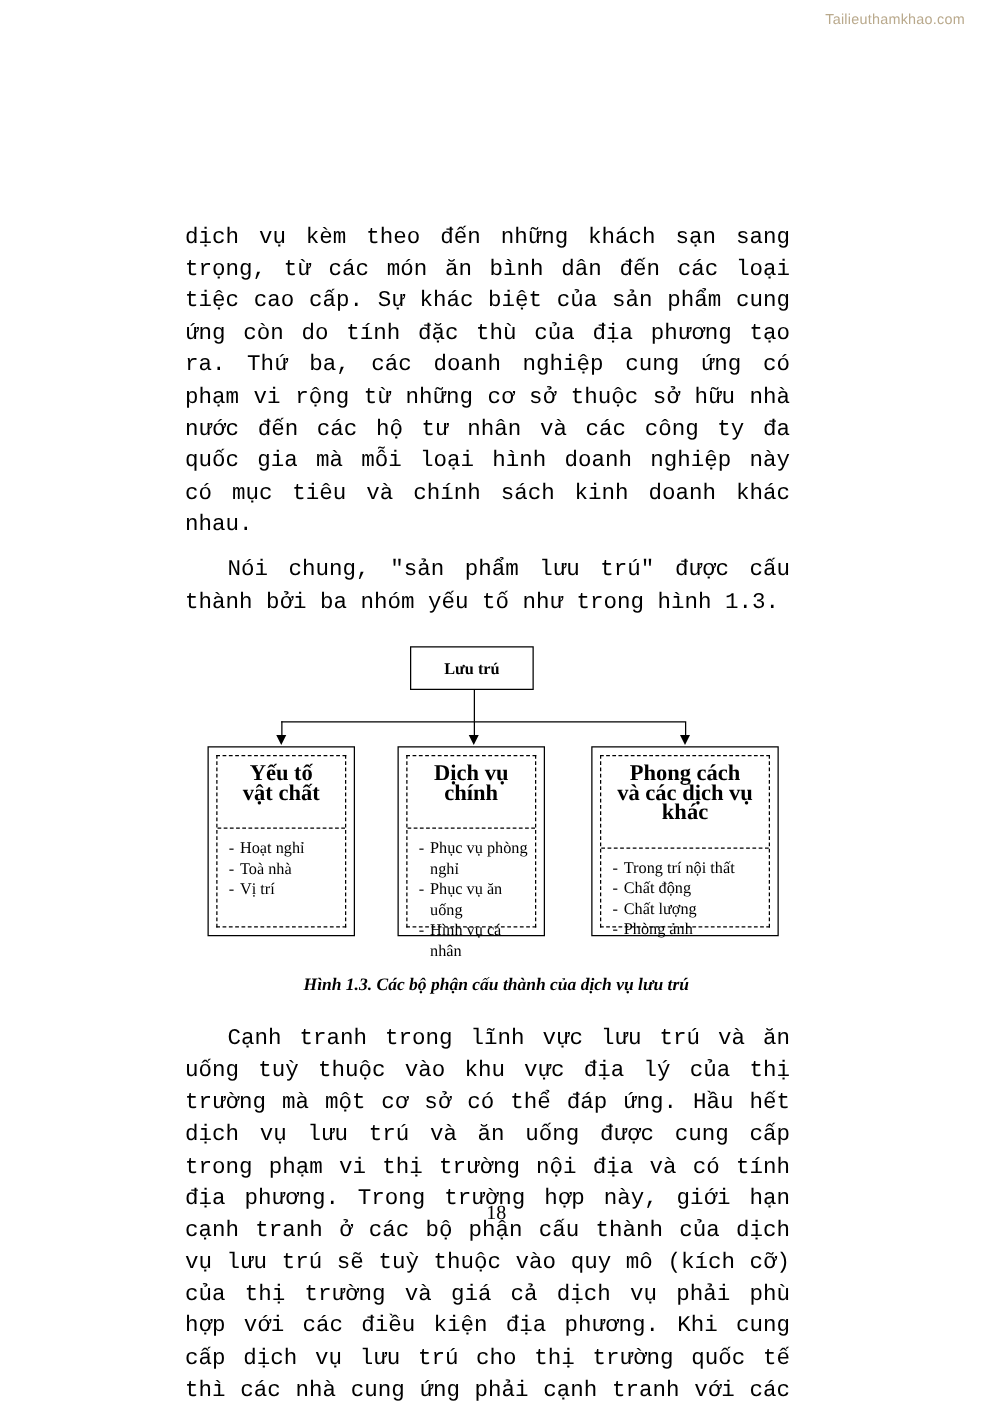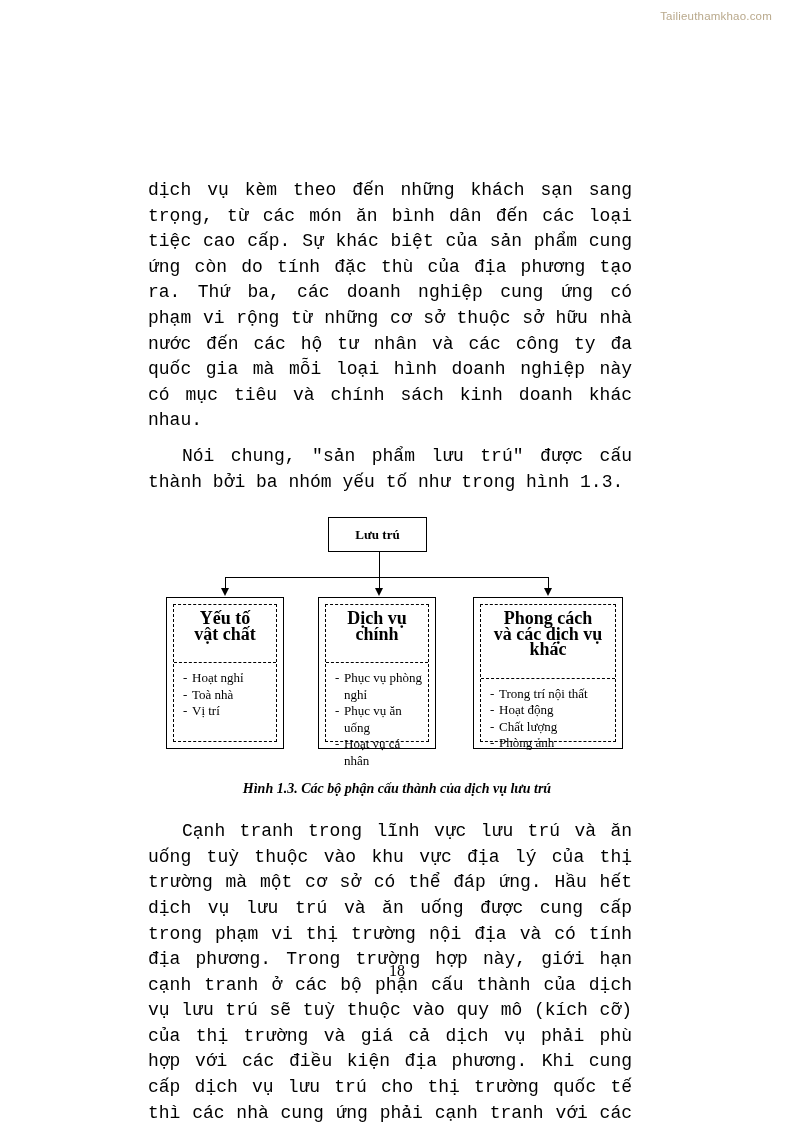--- a/index.html
+++ b/index.html
@@ -196,32 +196,32 @@
         </div>
       </div>
 
       <div class="col c2">
         <div class="col-inner">
           <div class="col-head" style="white-space:pre-line;font-family:Liberation Serif, serif;">Dịch vụ chính</div>
           <ul class="col-list">
             <li>Phục vụ phòng
 nghỉ</li>
             <li>Phục vụ ăn uống</li>
-            <li>Hoạt vụ cá nhân</li>
+            <li>Hình vụ cá nhân</li>
           </ul>
         </div>
       </div>
 
       <div class="col c3">
         <div class="col-inner">
           <div class="col-head" style="white-space:pre-line;">Phong cách
 và các dịch vụ khác</div>
           <ul class="col-list">
             <li>Trong trí nội thất</li>
-            <li>Hoạt động</li>
+            <li>Chất động</li>
             <li>Chất lượng</li>
             <li>Phòng ảnh</li>
           </ul>
         </div>
       </div>
 
     </div>
 
     <div class="caption">Hình 1.3. Các bộ phận cấu thành của dịch vụ lưu trú</div>
 

